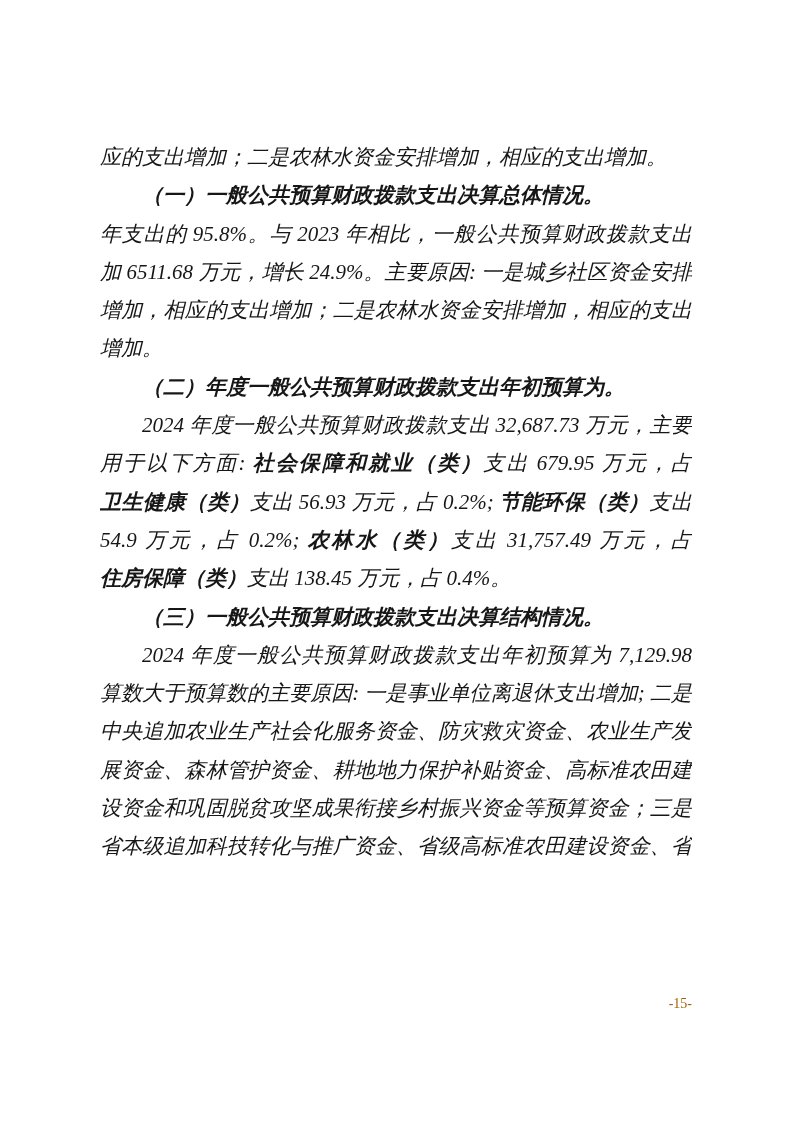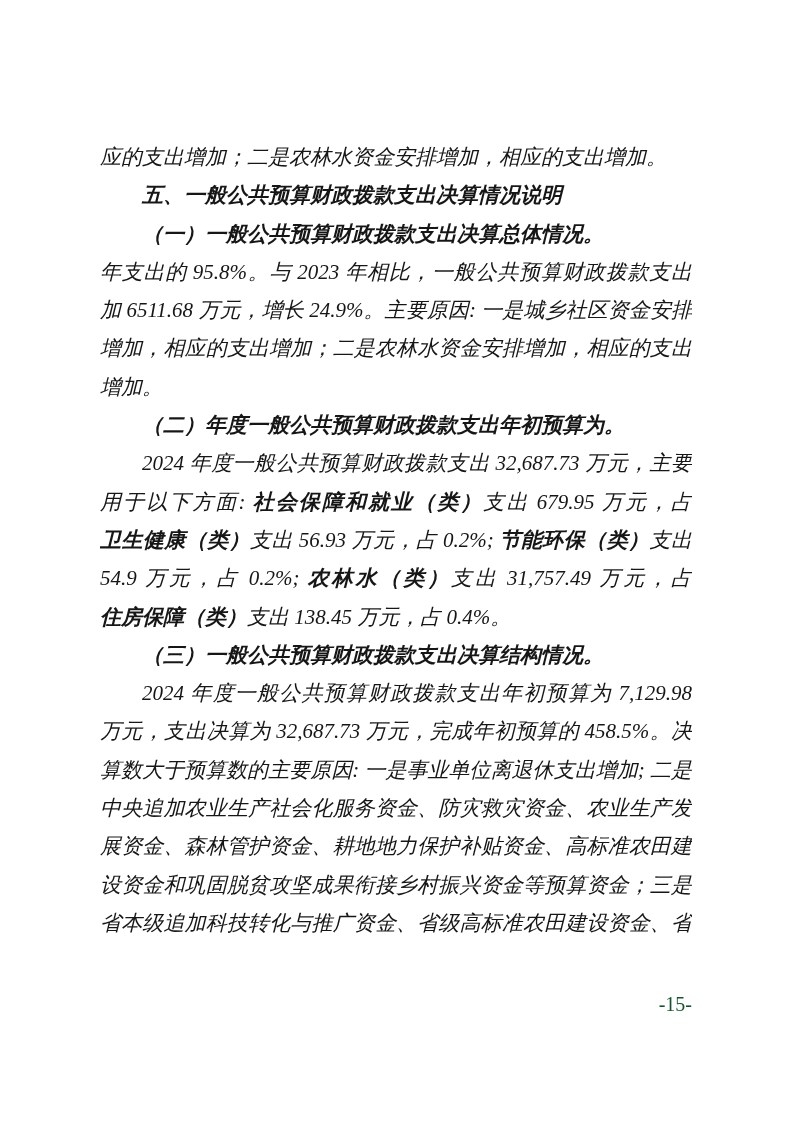--- a/index.html
+++ b/index.html
@@ -41,55 +41,53 @@
   }
   .ind { text-indent: 2em; }
   .hd, .b {
     font-family: "Liberation Sans", "DejaVu Sans", sans-serif;
     font-weight: 700;
   }
   .pagenum {
     position: absolute;
     top: 993px;
     right: 102px;
-    font-size: 20px;
+    font-size: 14px;
     line-height: 22px;
     font-family: "Liberation Serif", "DejaVu Serif", serif;
-    color: #14532d;
+    color: #a16207;
   }
 </style>
 </head>
 <body>
 
 <div class="page">
   <div class="content">
 
     <p class="ln"><span>应的支出增加；二是农林水资金安排增加，相应的支出增加。</span></p>
 
-    <p class="ln hd ind"><span>五、一般公共预算财政拨款支出决算情况说明</span></p>
 
     <p class="ln hd ind"><span>（一）一般公共预算财政拨款支出决算总体情况。</span></p>
 
     <p class="ln just"><span>年支出的 95.8%。与 2023 年相比，一般公共预算财政拨款支出增</span></p>
     <p class="ln just"><span>加 6511.68 万元，增长 24.9%。主要原因: 一是城乡社区资金安排</span></p>
     <p class="ln just"><span>增加，相应的支出增加；二是农林水资金安排增加，相应的支出</span></p>
     <p class="ln"><span>增加。</span></p>
 
     <p class="ln hd ind"><span>（二）年度一般公共预算财政拨款支出年初预算为。</span></p>
 
     <p class="ln ind just"><span>2024 年度一般公共预算财政拨款支出 32,687.73 万元，主要</span></p>
     <p class="ln just"><span>用于以下方面: </span><span class="b">社会保障和就业（类）</span><span>支出 679.95 万元，占 2.1%;</span></p>
     <p class="ln just"><span class="b">卫生健康（类）</span><span>支出 56.93 万元，占 0.2%; </span><span class="b">节能环保（类）</span><span>支出</span></p>
     <p class="ln just"><span>54.9 万元，占 0.2%; </span><span class="b">农林水（类）</span><span>支出 31,757.49 万元，占 97.1%;</span></p>
     <p class="ln"><span class="b">住房保障（类）</span><span>支出 138.45 万元，占 0.4%。</span></p>
 
     <p class="ln hd ind"><span>（三）一般公共预算财政拨款支出决算结构情况。</span></p>
 
     <p class="ln ind just"><span>2024 年度一般公共预算财政拨款支出年初预算为 7,129.98</span></p>
-    <p class="ln just"><span>万元，支出决算为 32,687.73 万元，完成年初预算的 458.5%。决</span></p>
     <p class="ln just"><span>算数大于预算数的主要原因: 一是事业单位离退休支出增加; 二是</span></p>
     <p class="ln just"><span>中央追加农业生产社会化服务资金、防灾救灾资金、农业生产发</span></p>
     <p class="ln just"><span>展资金、森林管护资金、耕地地力保护补贴资金、高标准农田建</span></p>
     <p class="ln just"><span>设资金和巩固脱贫攻坚成果衔接乡村振兴资金等预算资金；三是</span></p>
     <p class="ln just"><span>省本级追加科技转化与推广资金、省级高标准农田建设资金、省</span></p>
 
   </div>
 
   <div class="pagenum">-15-</div>
 </div>

